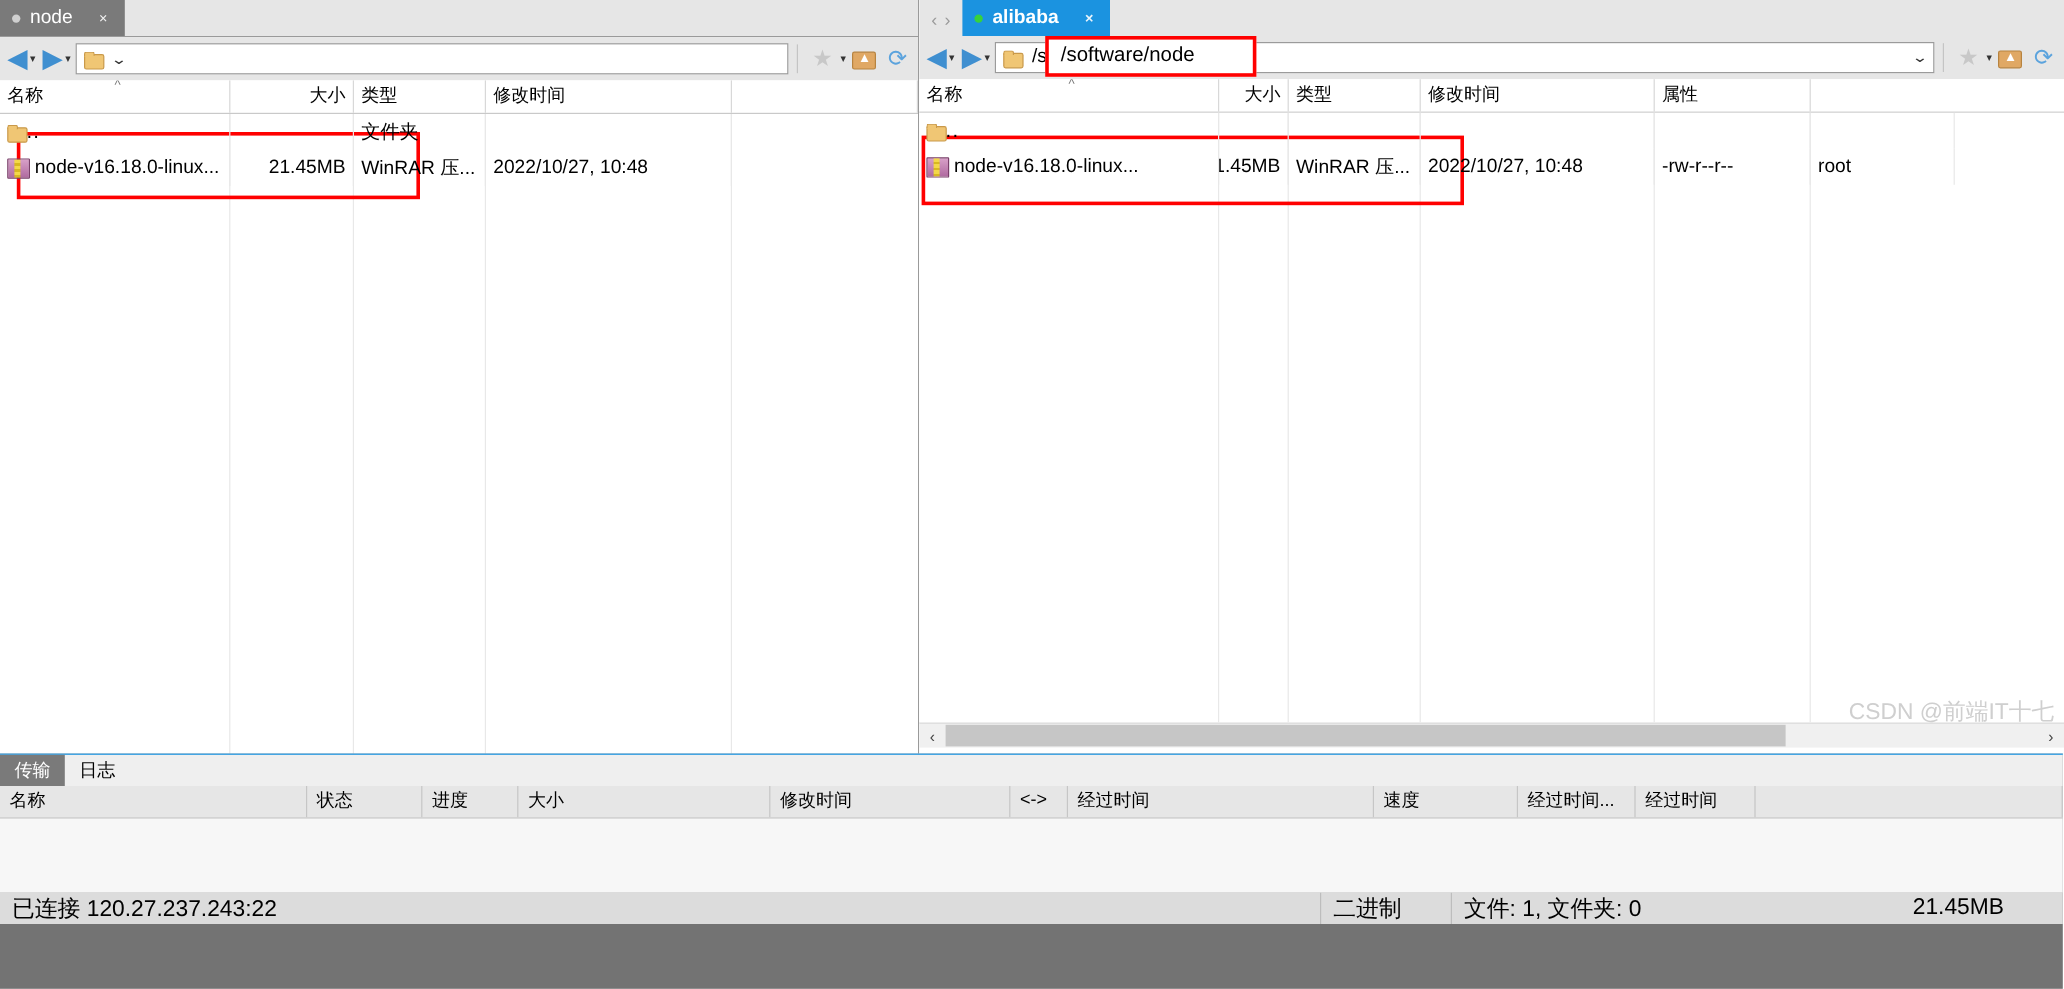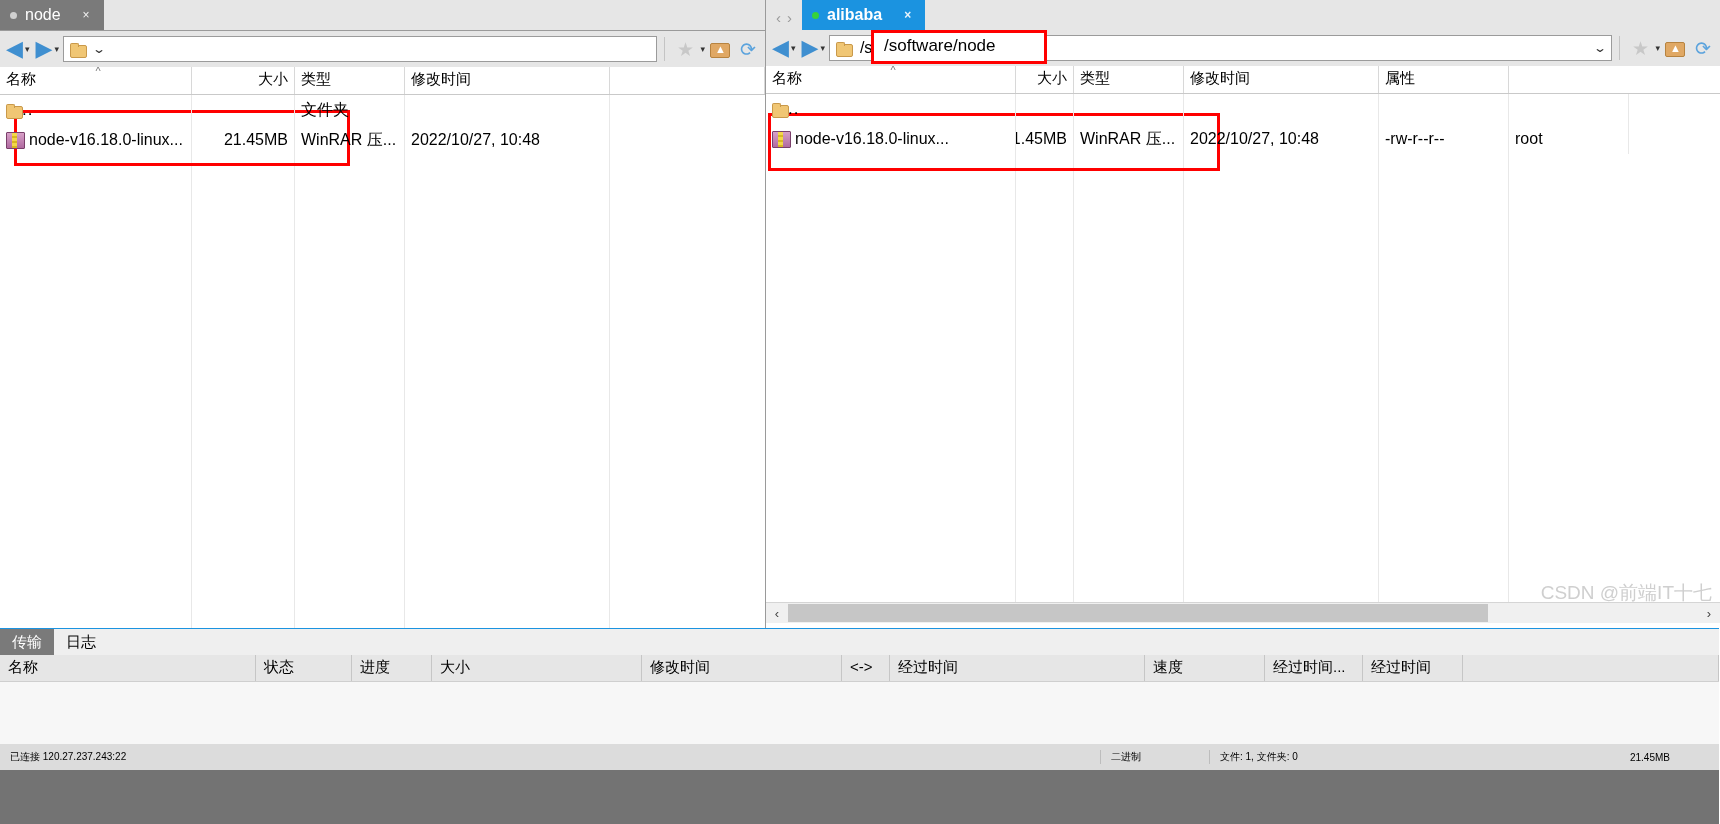--- a/index.html
+++ b/index.html
@@ -90,21 +90,21 @@
   .hsthumb{position:absolute;left:0;top:0;height:18px;width:700px;background:#c6c6c6;}
 
   
   .bottom{position:absolute;left:0;right:1px;background:#737373;}
   .btabs{height:26px;background:#efefef;border-top:1px solid #1b93e0;display:flex;align-items:stretch;}
   .btab{display:flex;align-items:center;padding:0 12px;font-size:15px;}
   .btab.active{background:#7a7a7a;color:#fff;}
   .bhead{height:27px;background:#e6e6e6;display:flex;box-sizing:border-box;border-bottom:1px solid #cfcfcf;}
   .bh{box-sizing:border-box;border-right:1px solid #c6c6c6;padding:3px 8px;font-size:15px;white-space:nowrap;overflow:hidden;}
   .bbody{height:62px;background:#f7f7f7;}
-  .statusbar{height:26px;background:#dcdcdc;display:flex;align-items:center;font-size:10px;}
+  .statusbar{height:26px;background:#dcdcdc;display:flex;align-items:center;font-size:19px;}
   .sb{box-sizing:border-box;padding:0 10px;white-space:nowrap;overflow:hidden;}
   .sb.b{border-left:1px solid #bdbdbd;border-right:1px solid #bdbdbd;}
 
   
   .annbox{position:absolute;border:3px solid #ff0000;box-sizing:border-box;pointer-events:none;}
   .anntext{position:absolute;color:#ff0000;font-weight:bold;white-space:nowrap;pointer-events:none;}
   .watermark{position:absolute;right:8px;bottom:26px;color:#cfcfcf;font-size:19px;white-space:nowrap;}
 </style>
 </head>
 <body>

